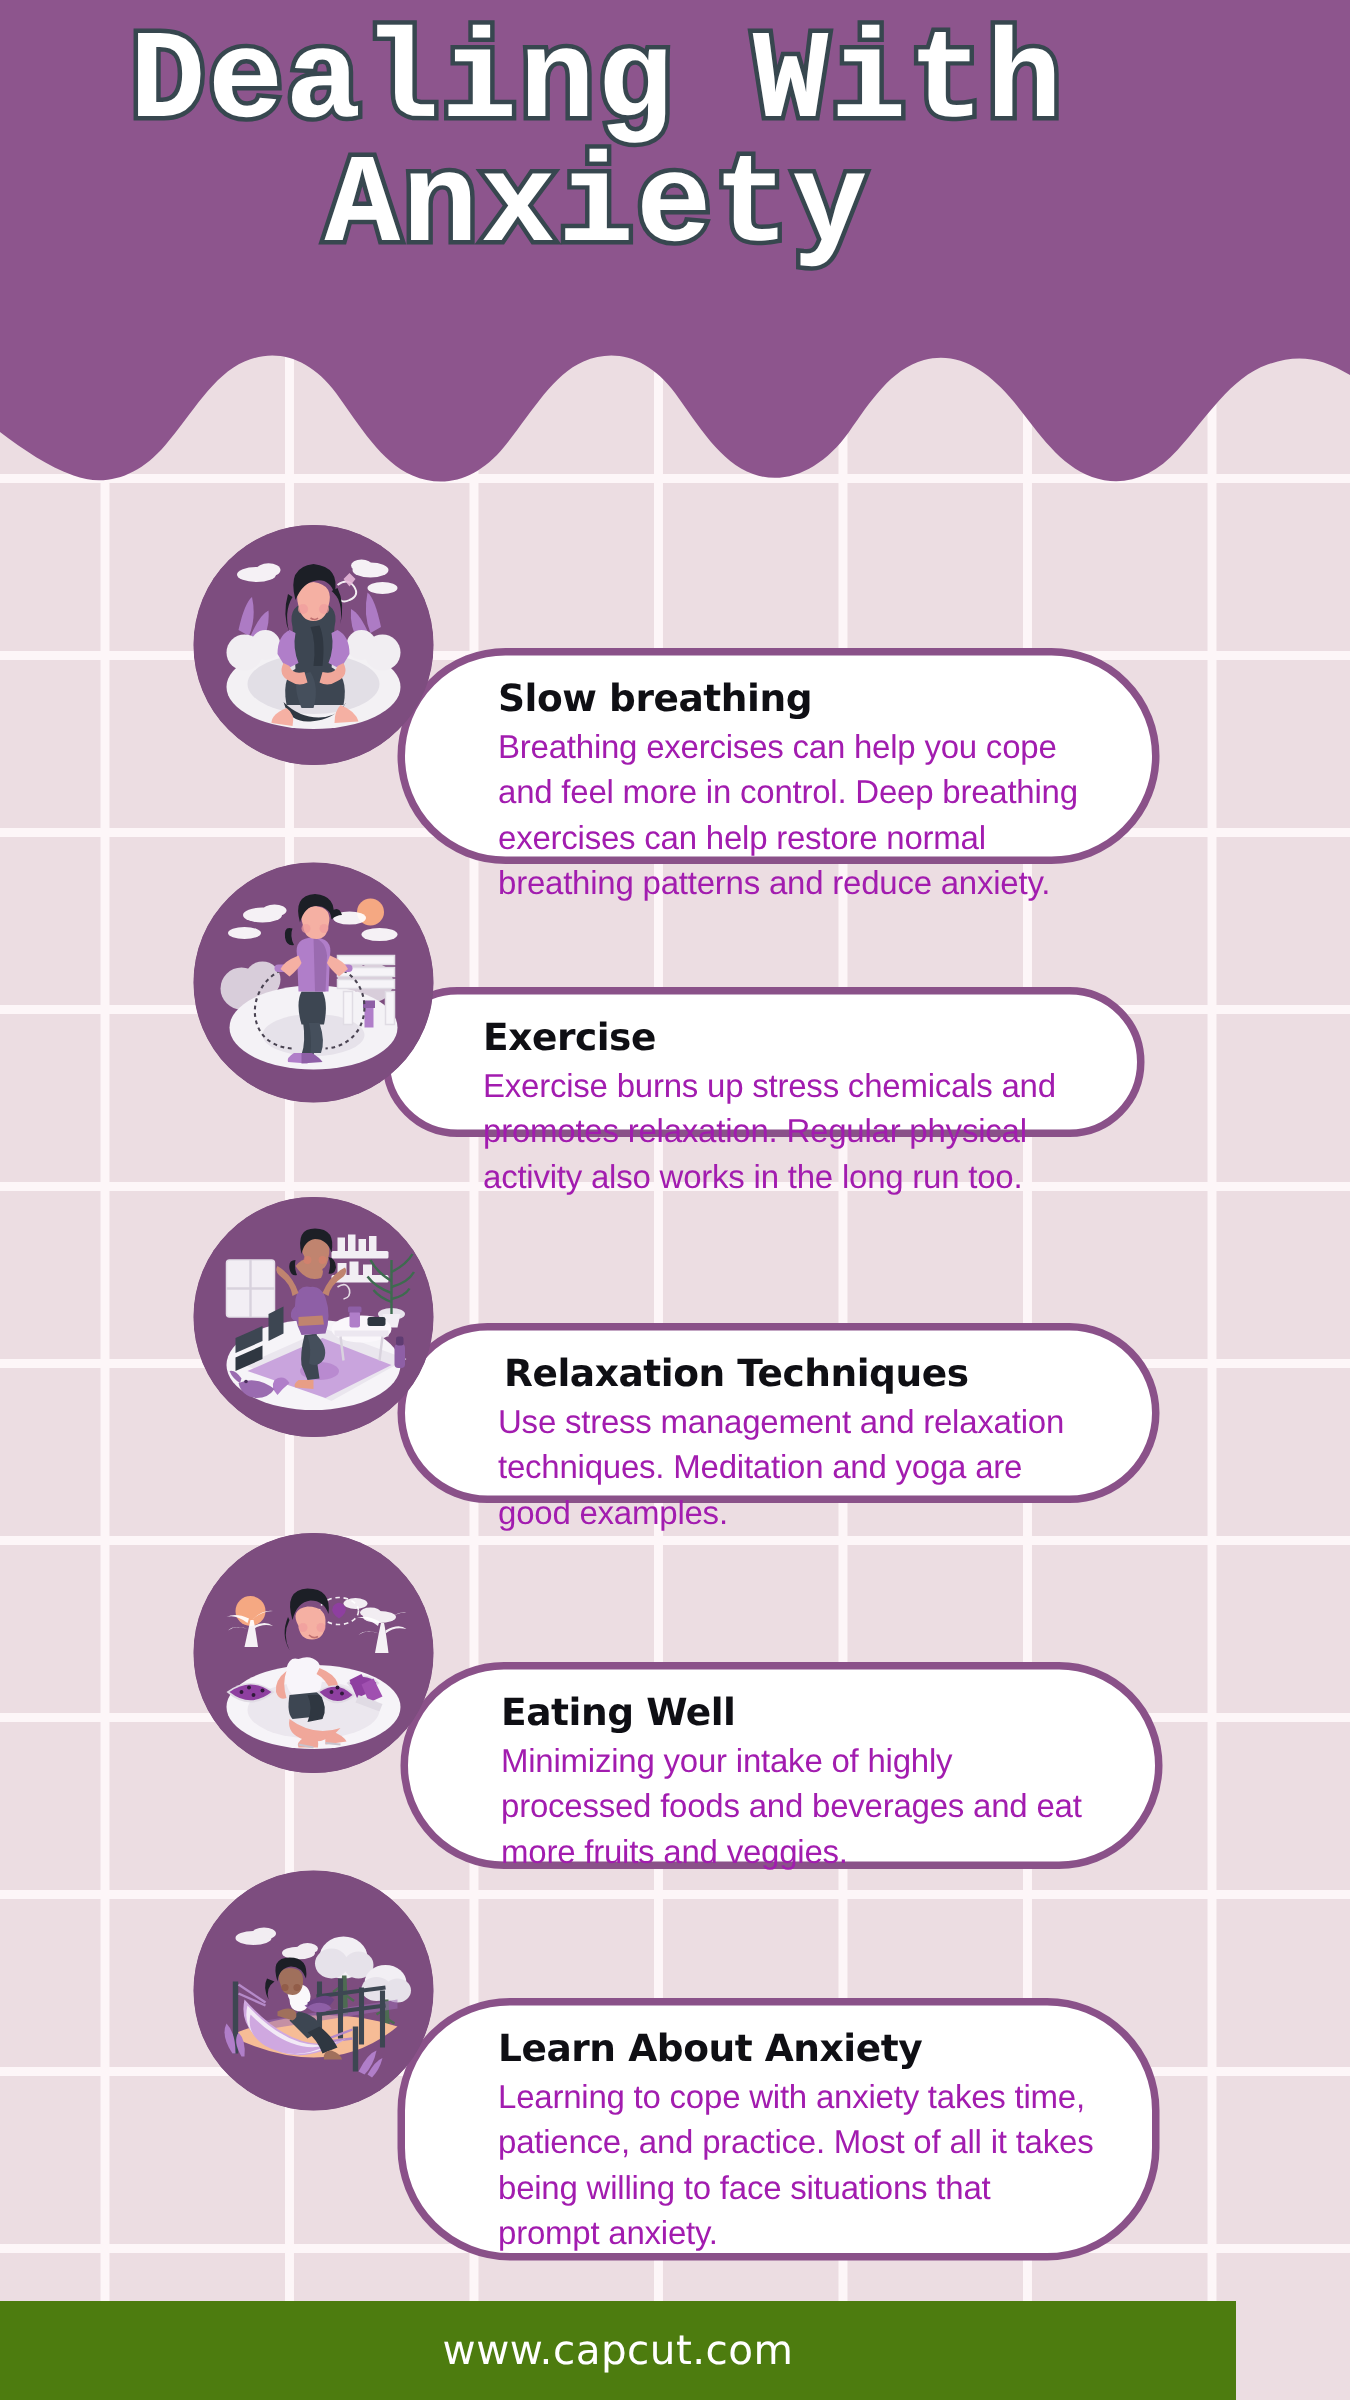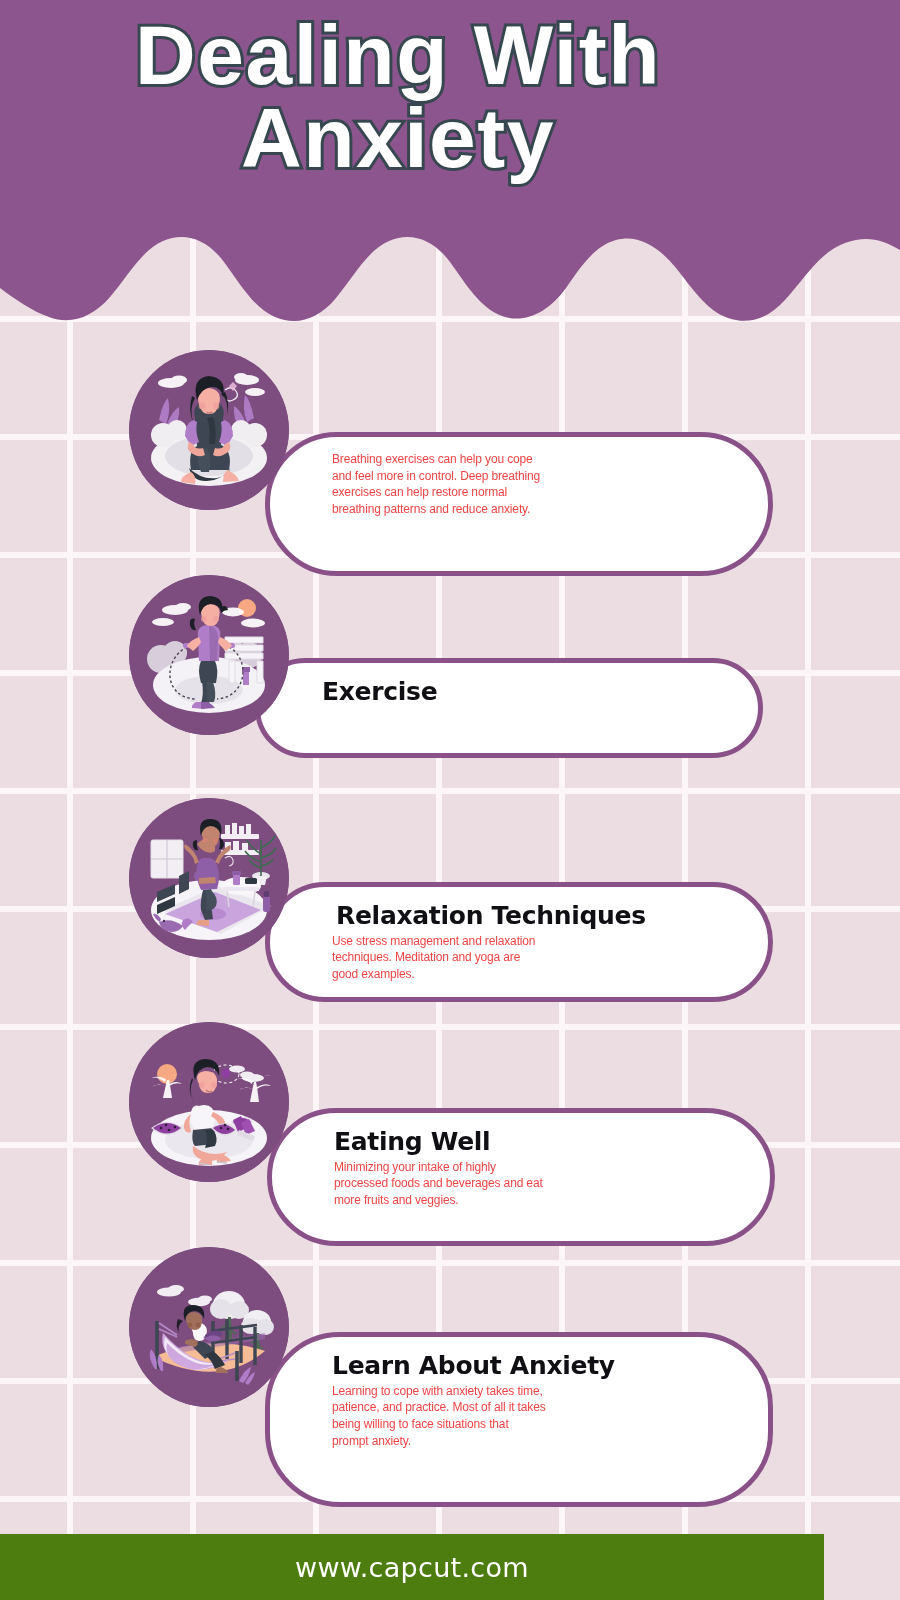--- a/index.html
+++ b/index.html
@@ -21,21 +21,21 @@
     z-index:0;
   }
   
   #header{
     position:absolute;left:0;top:0;width:900px;height:330px;z-index:3;
   }
   #header svg{position:absolute;left:0;top:0;display:block;}
   #header-title{
     position:absolute;left:0;top:14px;width:796px;
     text-align:center;
-    font-family:Liberation Sans, sans-serif;
+    font-family:Liberation Mono, monospace;
     font-weight:bold;
     font-size:84px;
     line-height:0.99;
     letter-spacing:1.5px;
     color:#ffffff;
     -webkit-text-stroke:6px #37474f;
     paint-order:stroke fill;
     text-shadow:none;
     z-index:4;
   }
@@ -62,22 +62,22 @@
   .card-title{
     font-family:"DejaVu Sans", sans-serif;
     font-weight:bold;
     font-size:25px;
     color:#0f0f14;
     letter-spacing:-0.3px;
     margin:0 0 1px 0;
     line-height:1.22;
   }
   .card-body{
-    font-size:12px;
-    color:#ef4444;
+    font-size:22px;
+    color:#a21caf;
     line-height:1.39;
     letter-spacing:-0.15px;
     margin:0;
     white-space:pre-line;
   }
   
   #footer{
     position:absolute;left:0;bottom:0;width:824px;height:66px;
     background:#4d7c0f;z-index:8;
     display:flex;align-items:center;justify-content:center;
@@ -113,20 +113,21 @@
              C32 311 16 300 0 288 Z" fill="#8d558d"></path>
   </svg>
   <div id="header-title">
     <span class="ln">Dealing With</span>
     <span class="ln">Anxiety</span>
   </div>
 </div>
 
 <div class="item" style="left:0;top:0;">
   <div class="card" style="left:265px;top:432px;width:508px;height:144px;">
+    <div class="card-title">Slow breathing</div>
     <div class="card-body">Breathing exercises can help you cope
 and feel more in control. Deep breathing
 exercises  can help restore normal
 breathing patterns and reduce anxiety.</div>
   </div>
   <div class="circle" style="left:129px;top:350px;">
     <svg width="160" height="160" viewBox="0 0 160 160">
       <circle cx="80" cy="80" r="80" fill="#7d4d7f"></circle>
       <g fill="#ffffff" opacity="0.92">
         <ellipse cx="42" cy="33" rx="13" ry="5"></ellipse>
@@ -171,20 +172,23 @@
       <path d="M78 62 q3 2 5 0" stroke="#c07070" stroke-width="1.1" fill="none"></path>
       <path d="M62 122 q-10 4 -10 10 l14 2 q2 -8 -4 -12z" fill="#f5b0a3"></path>
       <path d="M98 120 q10 4 12 11 l-16 1 q0 -8 4 -12z" fill="#f5b0a3"></path>
     </svg>
   </div>
 </div>
 
 <div class="item" style="left:0;top:0;">
   <div class="card" style="left:255px;top:658px;width:508px;height:100px;">
     <div class="card-title">Exercise</div>
+    <div class="card-body">Exercise burns up stress chemicals and
+promotes relaxation. Regular physical
+activity also works in the long run too.</div>
   </div>
   <div class="circle" style="left:129px;top:575px;">
     <svg width="160" height="160" viewBox="0 0 160 160">
       <circle cx="80" cy="80" r="80" fill="#7d4d7f"></circle>
       <circle cx="118" cy="33" r="9" fill="#f5a882"></circle>
       <g fill="#ffffff" opacity="0.92">
         <ellipse cx="46" cy="35" rx="13" ry="5"></ellipse>
           <ellipse cx="54" cy="32" rx="8" ry="4"></ellipse>
         <ellipse cx="34" cy="47" rx="11" ry="4"></ellipse>
         <ellipse cx="104" cy="37" rx="11" ry="4.4"></ellipse>

